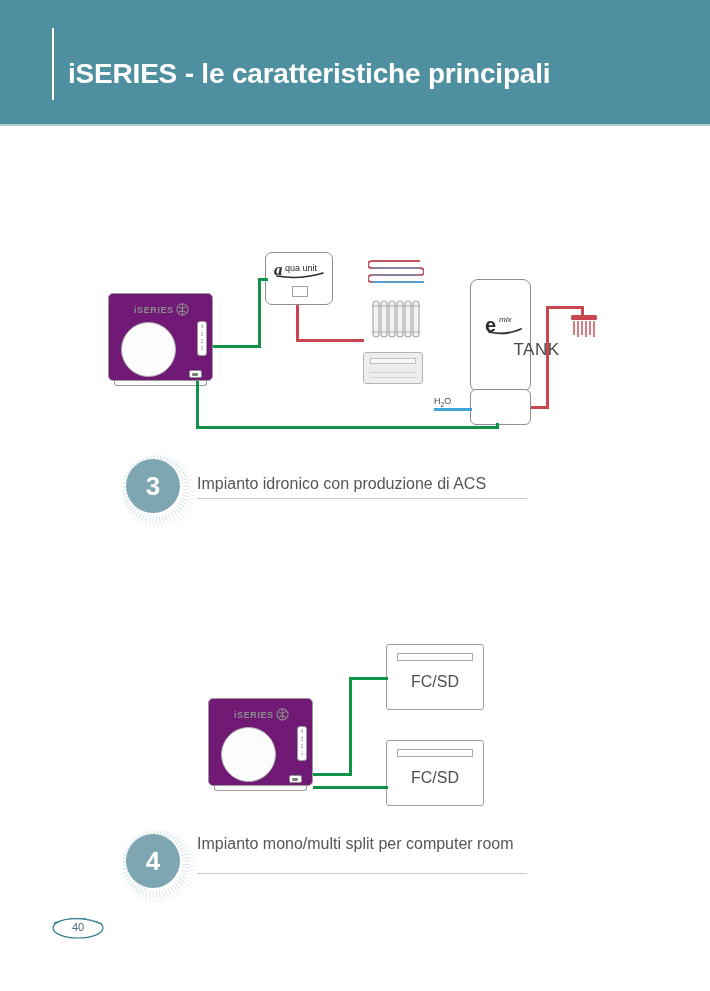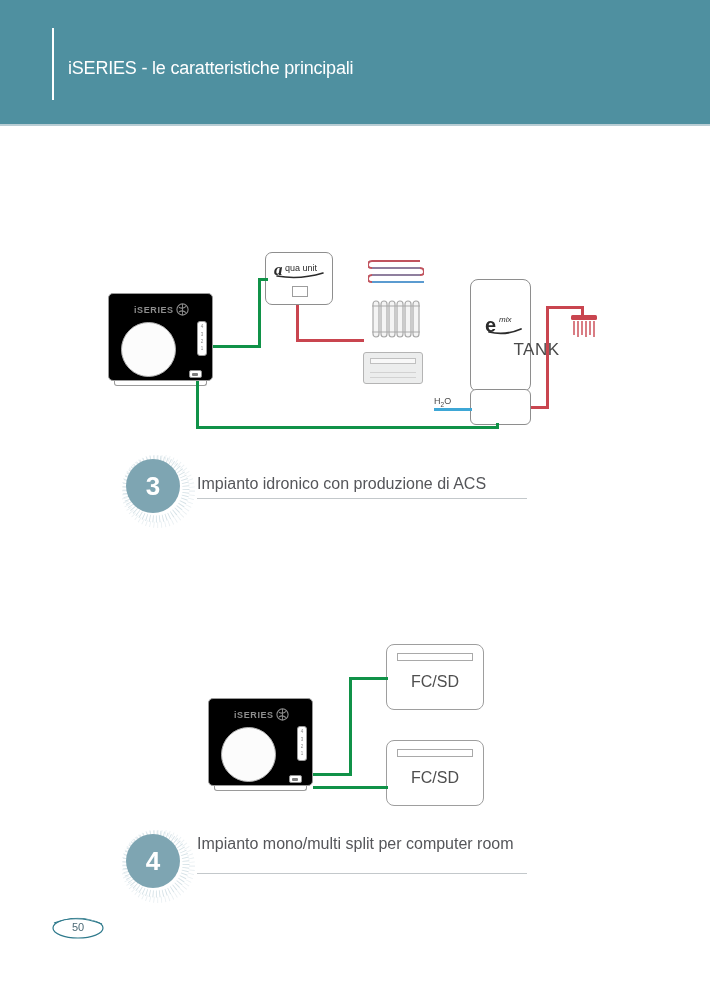--- a/index.html
+++ b/index.html
@@ -17,34 +17,34 @@
   .header-underline{
     position:absolute;left:0;top:124px;width:710px;height:2px;
     background:#b9cdd4;
   }
   .header-rule{
     position:absolute;left:52px;top:28px;width:2px;height:72px;
     background:#ffffff;
   }
   .header-title{
     position:absolute;left:68px;top:58px;
-    color:#ffffff;font-size:18px;font-weight:normal;
+    color:#ffffff;font-size:28px;font-weight:bold;
     letter-spacing:-0.2px;white-space:nowrap;
   }
   
   .figure{position:absolute;}
   #figure-3{left:0px;top:150px;width:710px;height:380px;}
   #figure-4{left:0px;top:600px;width:710px;height:300px;}
 
   .diagram{position:absolute;left:0;top:0;width:710px;height:300px;}
 
   
   .unit{
     position:absolute;border:1.6px solid #9a9a9a;border-radius:5px;
-    background:#000000;box-sizing:border-box;
+    background:#701a75;box-sizing:border-box;
   }
   .unit-fan{
     position:absolute;border:1.4px solid #b0b0b0;border-radius:50%;
     background:#fcfcfc;box-sizing:border-box;
   }
   .unit-logo{
     position:absolute;display:flex;align-items:center;gap:2px;
   }
   .unit-logo .txt{
     color:#8d8d8d;font-size:9px;font-weight:bold;letter-spacing:0.6px;
@@ -116,21 +116,21 @@
   }
   .tank-tank{
     color:#4a4a4a;font-size:17px;letter-spacing:0.5px;
   }
   .h2o{
     position:absolute;color:#4a4a4a;font-size:9px;
   }
   .h2o sub{font-size:6.5px;}
   
   .fcsd{
-    position:absolute;border:1.5px solid #9e9e9e;border-radius:8px;
+    position:absolute;border:1.5px solid #9e9e9e;border-radius:3px;
     background:#ffffff;box-sizing:border-box;
   }
   .fcsd .bar{
     position:absolute;left:10px;top:8px;right:10px;height:8px;
     border:1.4px solid #a9a9a9;background:#ffffff;box-sizing:border-box;
   }
   .fcsd .lbl{
     position:absolute;left:0;right:0;top:28px;text-align:center;
     color:#4f4f4f;font-size:16px;
   }
@@ -332,14 +332,14 @@
     <div class="caption-rule" style="left:197px;top:273px;width:330px;"></div>
   </div>
 </div>
 
 <div class="page-number">
   <svg width="60" height="32" viewBox="0 0 60 32" style="position:absolute;left:0;top:0;">
     <ellipse cx="30" cy="16" rx="25" ry="10" fill="none" stroke="#2f7a8c" stroke-width="1.2"></ellipse>
     <path d="M7 9 Q30 -1 55 10" fill="none" stroke="#ffffff" stroke-width="3"></path>
     <path d="M6 11 Q28 2 54 12" fill="none" stroke="#2f7a8c" stroke-width="1.1"></path>
   </svg>
-  <div class="num">50</div>
+  <div class="num">40</div>
 </div>
 
 </body></html>

